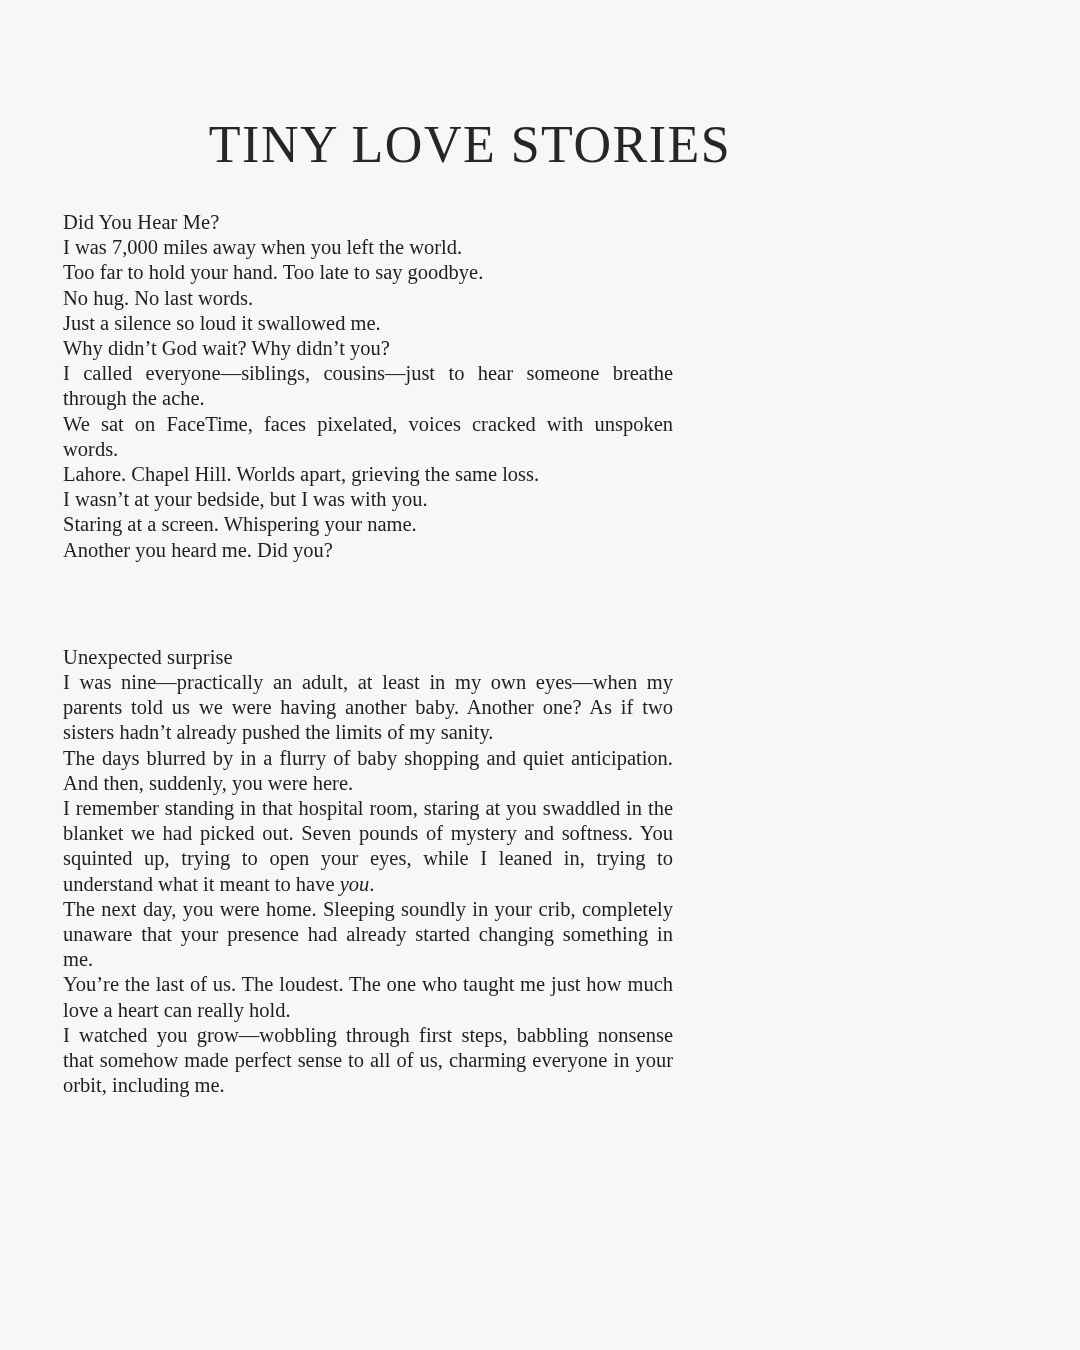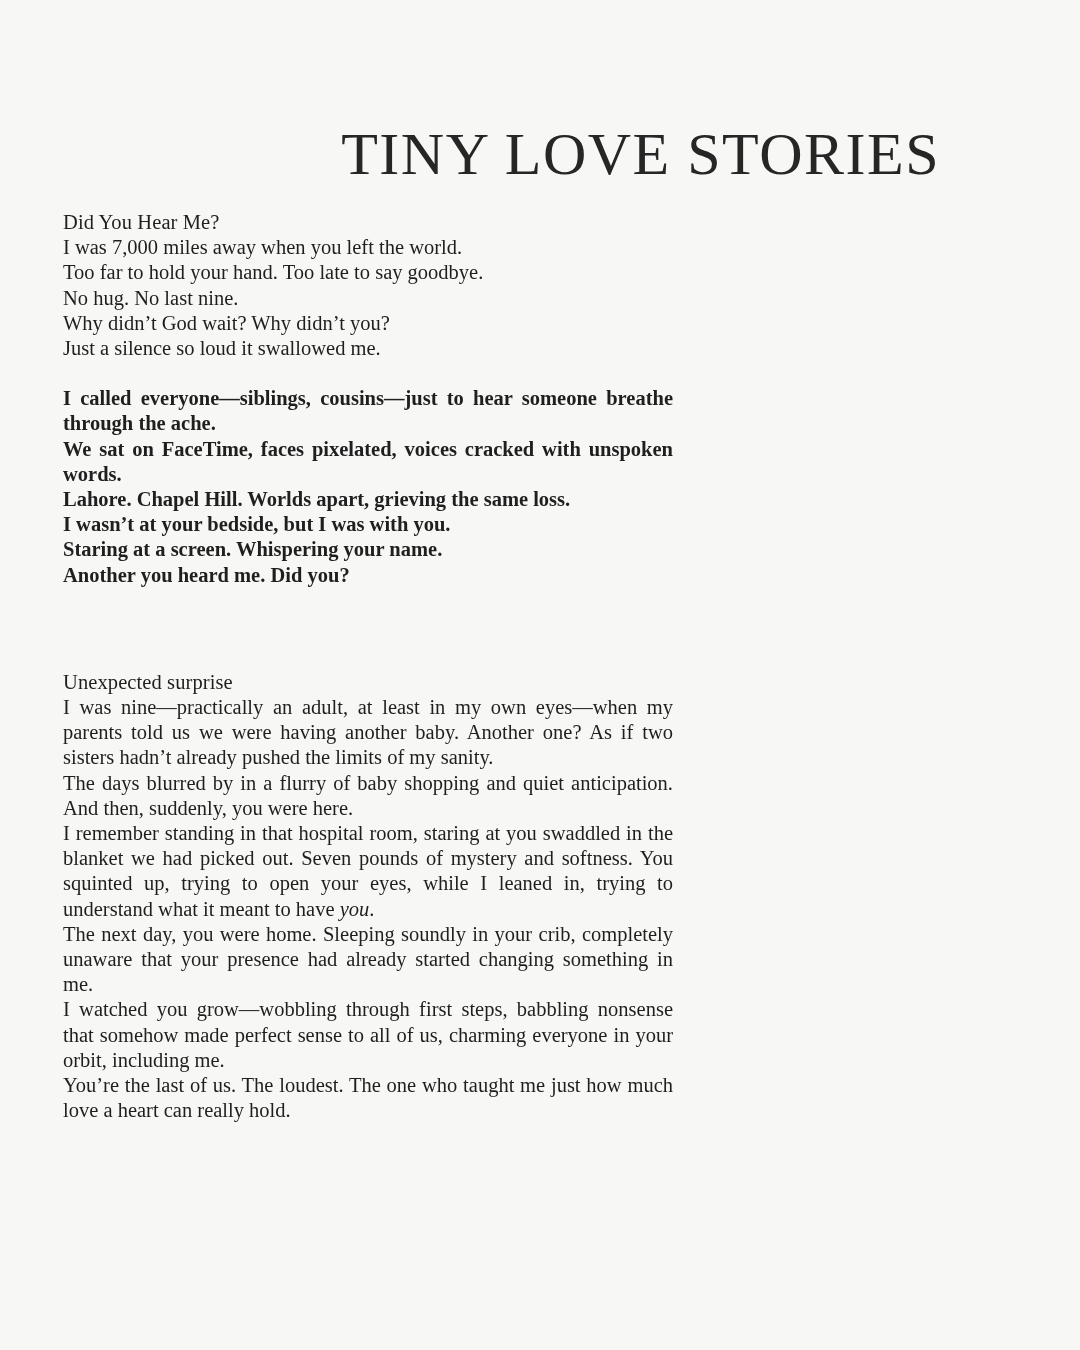--- a/index.html
+++ b/index.html
@@ -23,22 +23,22 @@
     height: 1350px;
     box-sizing: border-box;
   }
 
   
   .page-title {
     position: absolute;
     left: 0;
     top: 83px;
     width: 940px;
-    text-align: right;
-    font-size: 60px;
+    text-align: center;
+    font-size: 52px;
     font-weight: 400;
     line-height: 1.05;
     letter-spacing: 1.5px;
     color: #262626;
     white-space: nowrap;
   }
 
   
   .column {
     position: absolute;
@@ -56,22 +56,20 @@
     font-weight: 400;
     line-height: 25.2px;
     letter-spacing: 0.1px;
     margin: 0;
   }
 
   .stanza {
     margin: 0;
   }
   .stanza + .stanza {
-    margin-top: 25px;
-    font-weight: bold;
   }
 
   
   .line {
     margin: 0;
     font-size: 20.5px;
     line-height: 25.2px;
     text-align: justify;
     text-align-last: left;
     text-justify: inter-word;
@@ -90,23 +88,23 @@
   <h1 class="page-title">TINY LOVE STORIES</h1>
 
   <div class="column">
 
     <section class="story">
       <p class="story-heading">Did You Hear Me?</p>
 
       <div class="stanza">
         <p class="line">I was 7,000 miles away when you left the world.</p>
         <p class="line">Too far to hold your hand. Too late to say goodbye.</p>
-        <p class="line">No hug. No last nine.</p>
+        <p class="line">No hug. No last words.</p>
+        <p class="line">Just a silence so loud it swallowed me.</p>
         <p class="line">Why didn’t God wait? Why didn’t you?</p>
-        <p class="line">Just a silence so loud it swallowed me.</p>
       </div>
 
       <div class="stanza">
         <p class="line">I called everyone—siblings, cousins—just to hear someone breathe through the ache.</p>
         <p class="line">We sat on FaceTime, faces pixelated, voices cracked with unspoken words.</p>
         <p class="line">Lahore. Chapel Hill. Worlds apart, grieving the same loss.</p>
         <p class="line">I wasn’t at your bedside, but I was with you.</p>
         <p class="line">Staring at a screen. Whispering your name.</p>
         <p class="line">Another you heard me. Did you?</p>
       </div>
@@ -117,19 +115,19 @@
 
       <div class="stanza">
         <p class="line">I was nine—practically an adult, at least in my own eyes—when my parents told us we were having another baby. Another one? As if two sisters hadn’t already pushed the limits of my sanity.</p>
         <p class="line">The days blurred by in a flurry of baby shopping and quiet anticipation. And then, suddenly, you were here.</p>
 
         <p class="line">
           <span>I remember standing in that hospital room, staring at you swaddled in the blanket we had picked out. Seven pounds of mystery and softness. You squinted up, trying to open your eyes, while I leaned in, trying to understand what it meant to have </span><em>you</em><span>.</span>
         </p>
 
         <p class="line">The next day, you were home. Sleeping soundly in your crib, completely unaware that your presence had already started changing something in me.</p>
+        <p class="line">You’re the last of us. The loudest. The one who taught me just how much love a heart can really hold.</p>
         <p class="line">I watched you grow—wobbling through first steps, babbling nonsense that somehow made perfect sense to all of us, charming everyone in your orbit, including me.</p>
-        <p class="line">You’re the last of us. The loudest. The one who taught me just how much love a heart can really hold.</p>
       </div>
     </section>
 
   </div>
 </div>
 
 </body></html>

